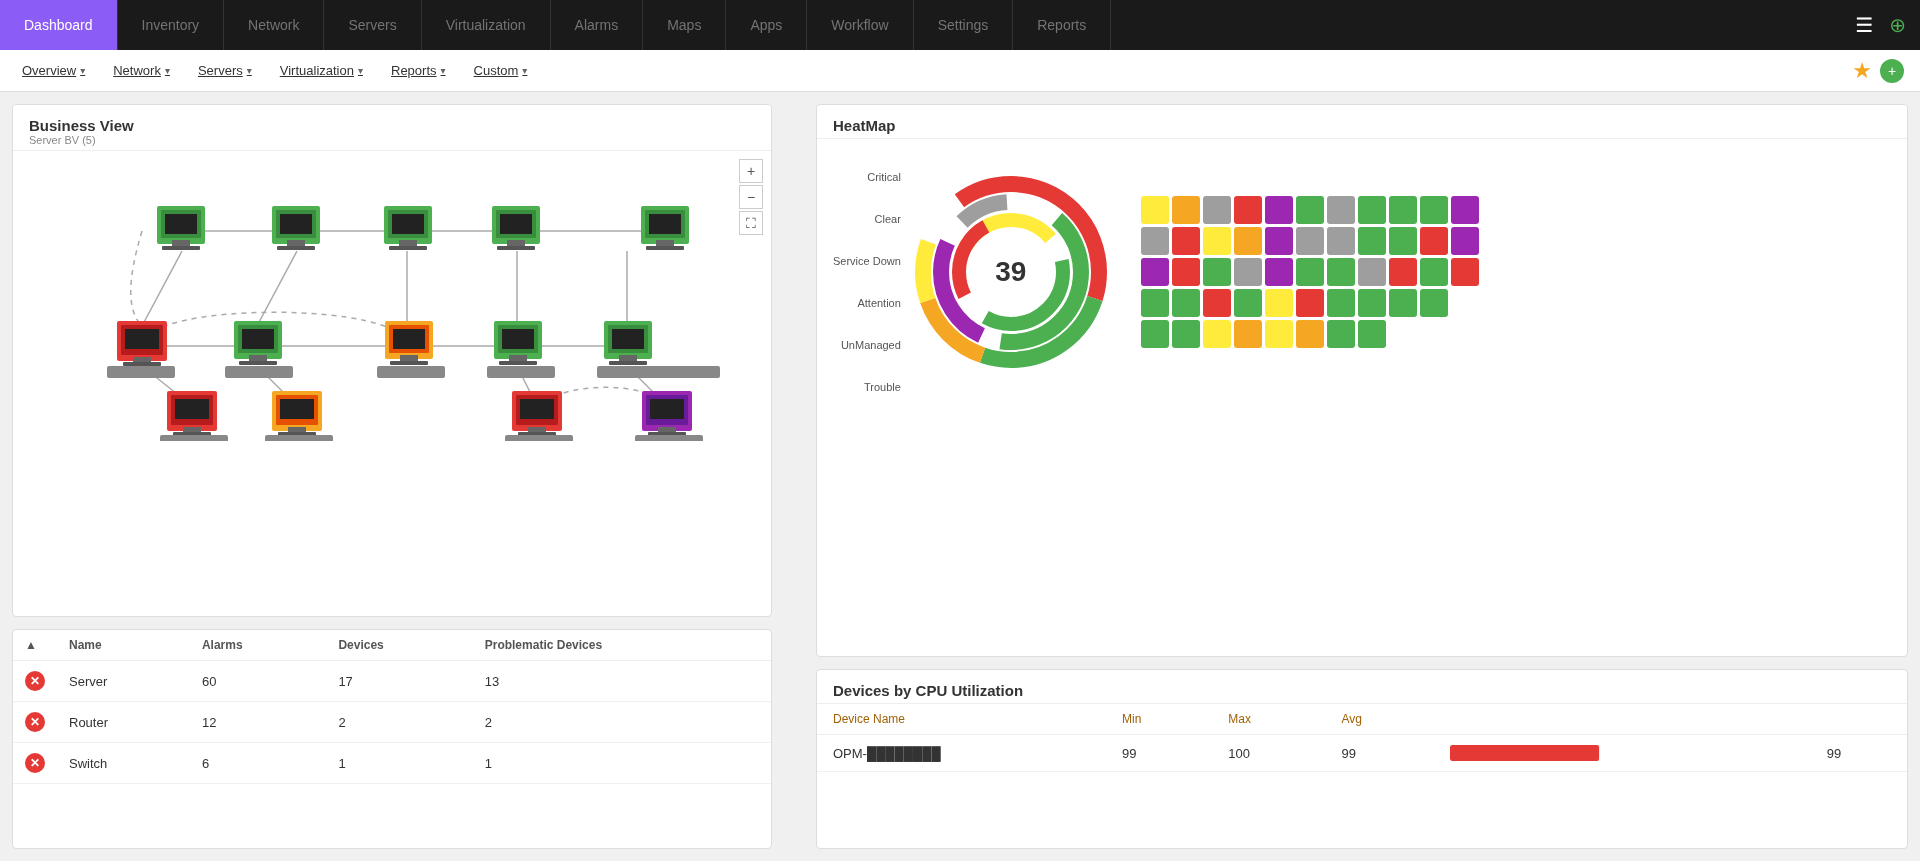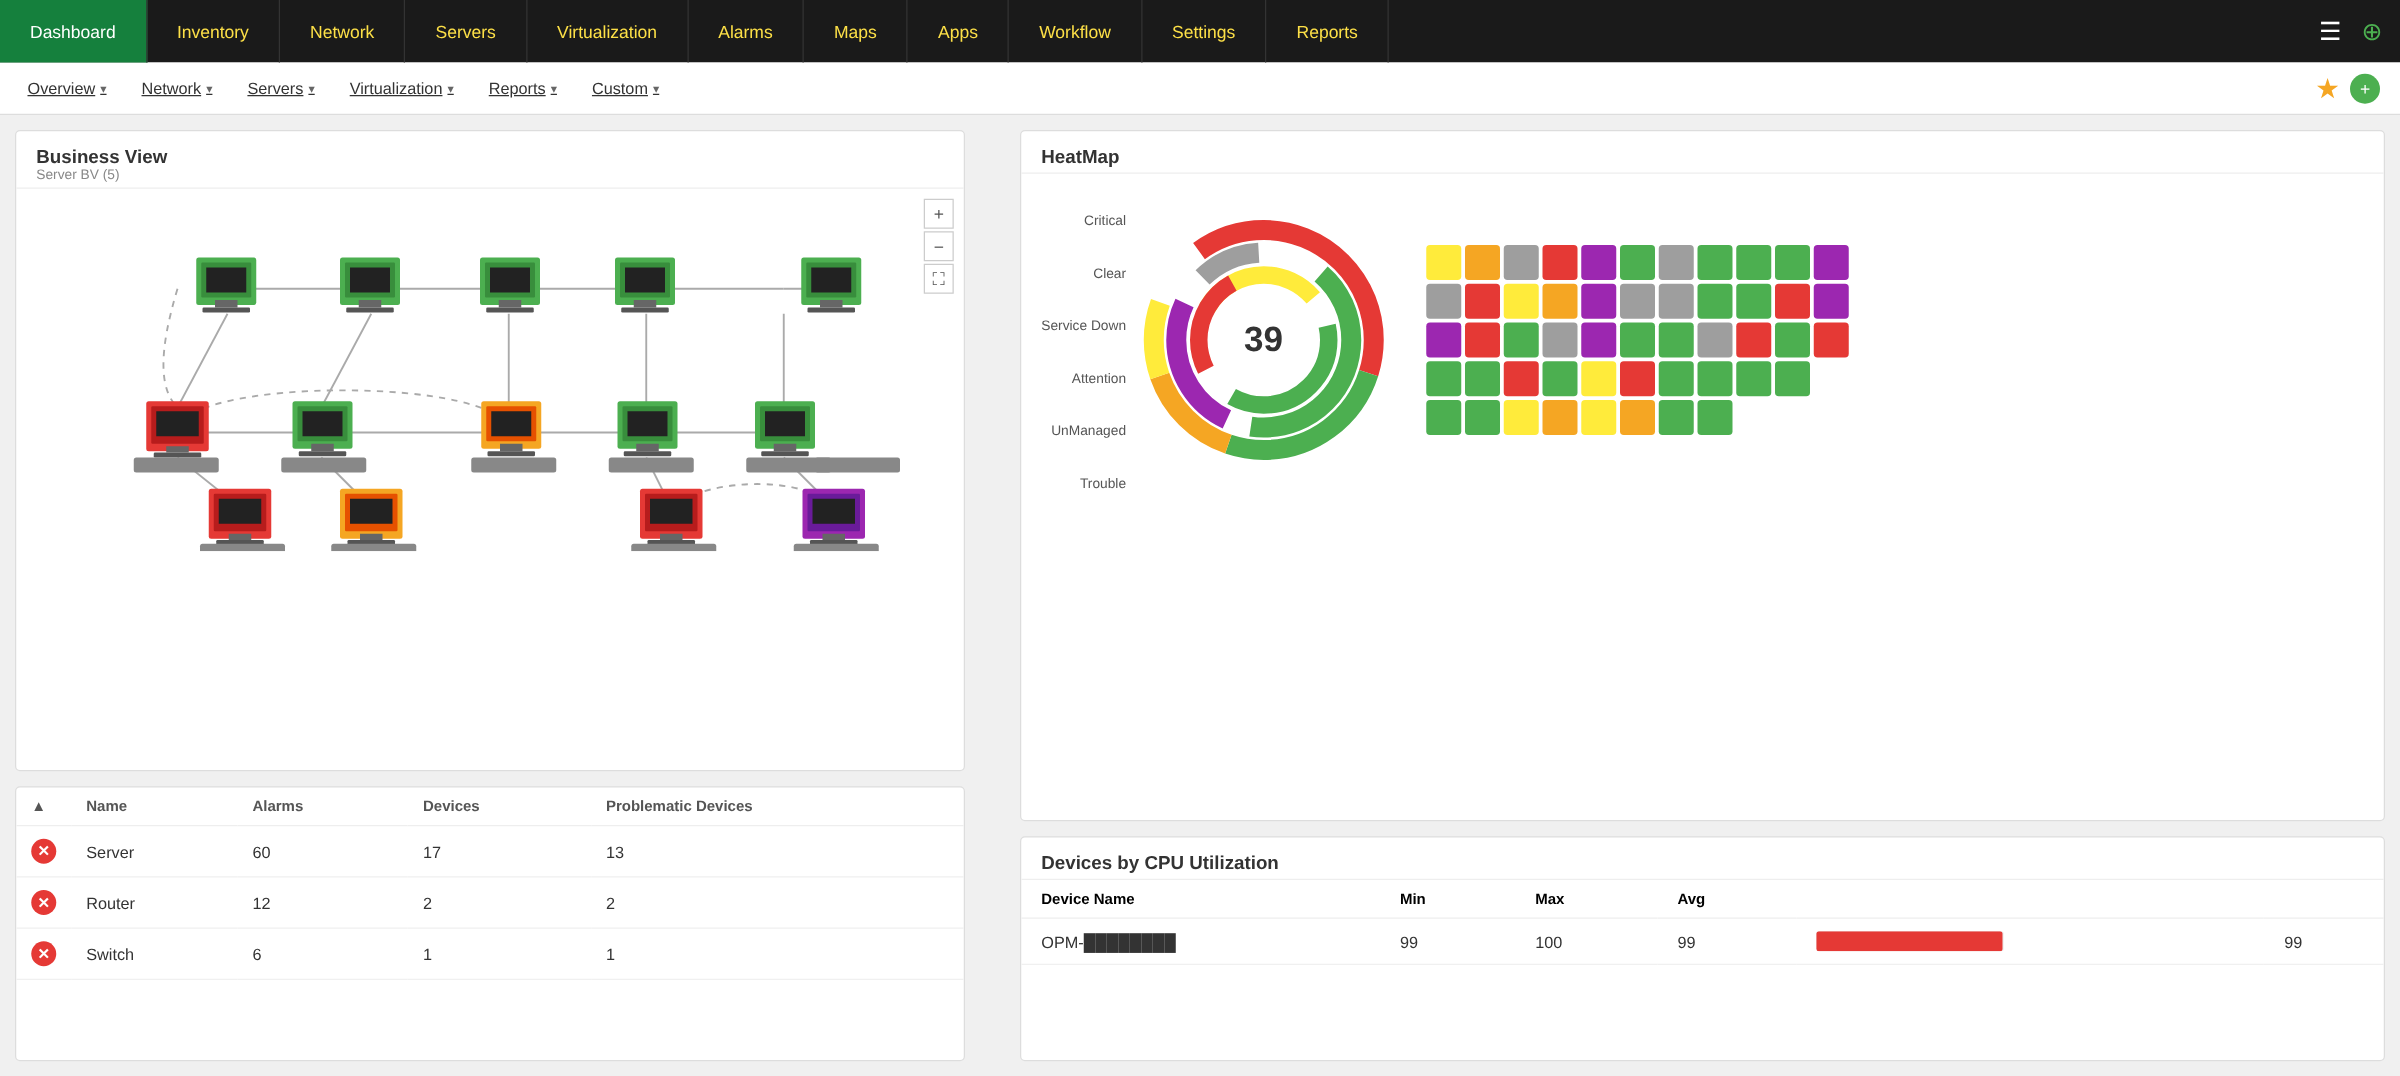--- a/index.html
+++ b/index.html
@@ -10,28 +10,28 @@
       display: flex;
       background: #1a1a1a;
       height: 50px;
       align-items: stretch;
     }
     .top-nav .nav-item {
       display: flex;
       align-items: center;
       justify-content: center;
       padding: 0 24px;
-      color: #fde047;
+      color: #737373;
       font-size: 14px;
       cursor: pointer;
       white-space: nowrap;
       border-right: 1px solid #333;
     }
     .top-nav .nav-item.active {
-      background: #15803d;
+      background: #8b5cf6;
       color: #fff;
     }
     .top-nav .nav-spacer { flex: 1; }
     .top-nav .nav-icons {
       display: flex;
       align-items: center;
       padding: 0 10px;
       gap: 8px;
     }
     .top-nav .nav-icons span {
@@ -264,23 +264,23 @@
       min-height: 180px;
     }
     .cpu-table {
       width: 100%;
       border-collapse: collapse;
     }
     .cpu-table th {
       padding: 8px 16px;
       text-align: left;
       font-size: 12px;
-      color: #000000;
+      color: #a16207;
       border-bottom: 1px solid #eee;
-      font-weight: bold;
+      font-weight: normal;
     }
     .cpu-table td {
       padding: 10px 16px;
       font-size: 13px;
       border-bottom: 1px solid #f0f0f0;
     }
     .cpu-bar-container {
       width: 150px;
       height: 16px;
       background: #eee;

